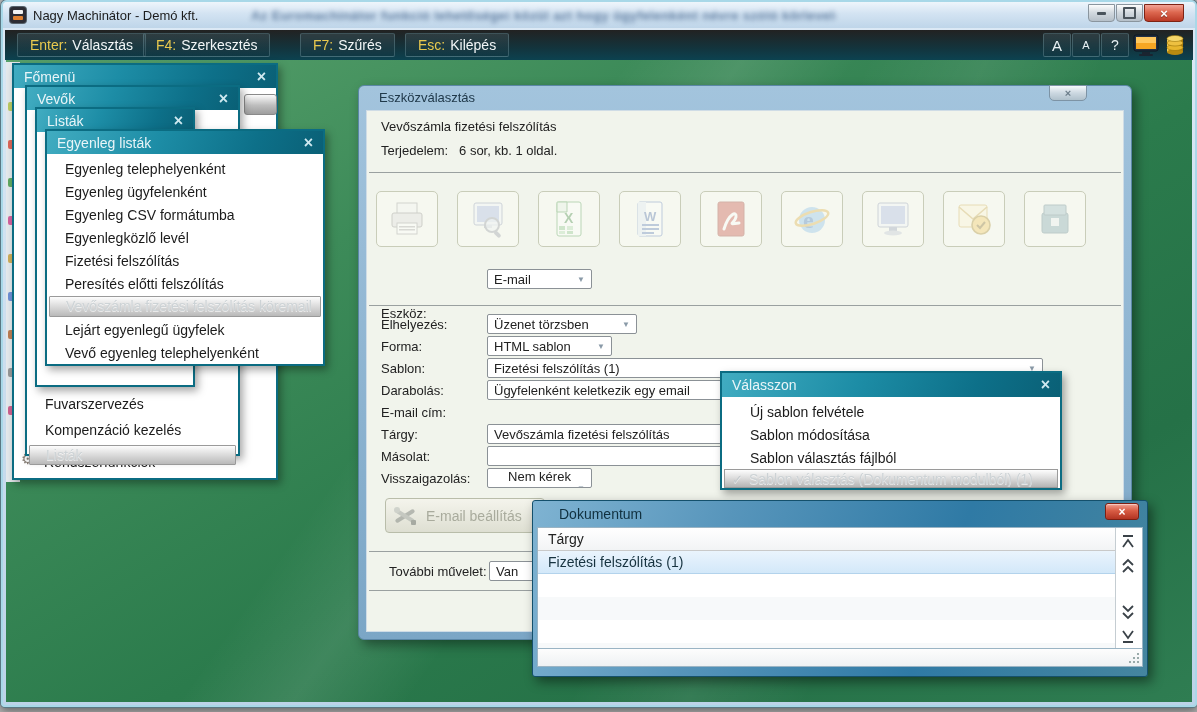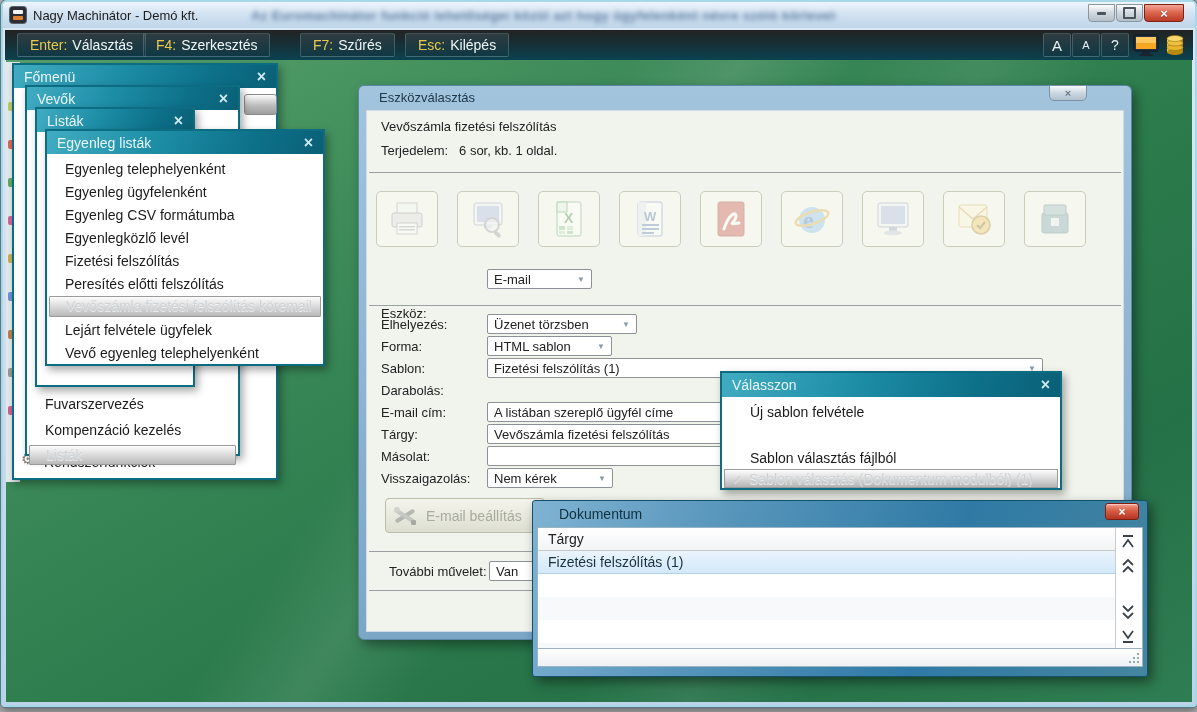--- a/index.html
+++ b/index.html
@@ -223,21 +223,21 @@
       <span>Egyenleg listák</span>
       <span class="px">×</span>
     </div>
     <div class="abs mi" style="top:27px;">Egyenleg telephelyenként</div>
     <div class="abs mi" style="top:50px;">Egyenleg ügyfelenként</div>
     <div class="abs mi" style="top:73px;">Egyenleg CSV formátumba</div>
     <div class="abs mi" style="top:96px;">Egyenlegközlő levél</div>
     <div class="abs mi" style="top:119px;">Fizetési felszólítás</div>
     <div class="abs mi" style="top:142px;">Peresítés előtti felszólítás</div>
     <div class="abs mi sel" style="top:165px;height:21px;line-height:19px;">Vevőszámla fizetési felszólítás köremail</div>
-    <div class="abs mi" style="top:188px;">Lejárt felvétele ügyfelek</div>
+    <div class="abs mi" style="top:188px;">Lejárt egyenlegű ügyfelek</div>
     <div class="abs mi" style="top:211px;">Vevő egyenleg telephelyenként</div>
   </div>
 
   <div class="abs dialog" style="z-index:20;">
     <div class="abs dtitle">Eszközválasztás</div>
     <div class="abs dclose">
         <span>×</span>
       </div>
     <div class="abs dbody">
 
@@ -340,34 +340,34 @@
       <div class="abs fld" style="left:120px;top:225px;width:125px;">
         <span>HTML sablon</span>
         <span class="arr">▼</span>
       </div>
       <div class="abs lbl" style="left:14px;top:250px;">Sablon:</div>
       <div class="abs fld" style="left:120px;top:247px;width:556px;">
         <span>Fizetési felszólítás (1)</span>
         <span class="arr">▼</span>
       </div>
       <div class="abs lbl" style="left:14px;top:272px;">Darabolás:</div>
+      <div class="abs fld" style="left:120px;top:269px;width:245px;">
+        <span>Ügyfelenként keletkezik egy email</span>
+      </div>
       <div class="abs lbl" style="left:14px;top:294px;">E-mail cím:</div>
-      <div class="abs fld" style="left:120px;top:291px;width:245px;">
-        <span>A listában szereplő ügyfél címe</span>
-      </div>
       <div class="abs lbl" style="left:14px;top:316px;">Tárgy:</div>
       <div class="abs fld" style="left:120px;top:313px;width:245px;">
         <span>Vevőszámla fizetési felszólítás</span>
       </div>
       <div class="abs lbl" style="left:14px;top:338px;">Másolat:</div>
       <div class="abs fld" style="left:120px;top:335px;width:245px;">
         <span></span>
       </div>
       <div class="abs lbl" style="left:14px;top:360px;">Visszaigazolás:</div>
-      <div class="abs fld" style="left:120px;top:357px;width:126px;">
+      <div class="abs fld" style="left:120px;top:357px;width:105px;flex-direction:column;">
         <span>Nem kérek</span>
         <span class="arr">▼</span>
       </div>
 
       <div class="abs bigbtn" style="left:18px;top:387px;">
         <svg width="26" height="24" viewBox="0 0 26 24" style="margin:0 8px 0 6px;opacity:.55;">
             <rect x="2" y="10" width="22" height="4" rx="2" transform="rotate(-32 13 12)" fill="#8a8f8a"></rect>
             <rect x="2" y="10" width="22" height="4" rx="2" transform="rotate(32 13 12)" fill="#a8ada8"></rect>
             <circle cx="5" cy="6" r="3" fill="#b8bdb8"></circle>
             <rect x="19" y="16" width="5" height="5" rx="1" fill="#767b76"></rect>
@@ -382,20 +382,21 @@
       <div class="abs sep" style="left:2px;width:250px;top:479px;"></div>
     </div>
   </div>
 
   <div class="abs panel vpopup" style="z-index:30;">
     <div class="abs phead" style="height:24px;">
       <span>Válasszon</span>
       <span class="px">×</span>
     </div>
     <div class="abs vitem" style="top:28px;">Új sablon felvétele</div>
+    <div class="abs vitem" style="top:51px;">Sablon módosítása</div>
     <div class="abs vitem" style="top:74px;">Sablon választás fájlból</div>
     <div class="abs vsel" style="top:96px;">
       <span class="chk">✓</span>
       <span>Sablon választás (Dokumentum modulból)  (1)</span>
     </div>
   </div>
 
   <div class="abs docwin" style="z-index:40;">
     <div class="abs doctitle">Dokumentum</div>
     <div class="abs docx">

